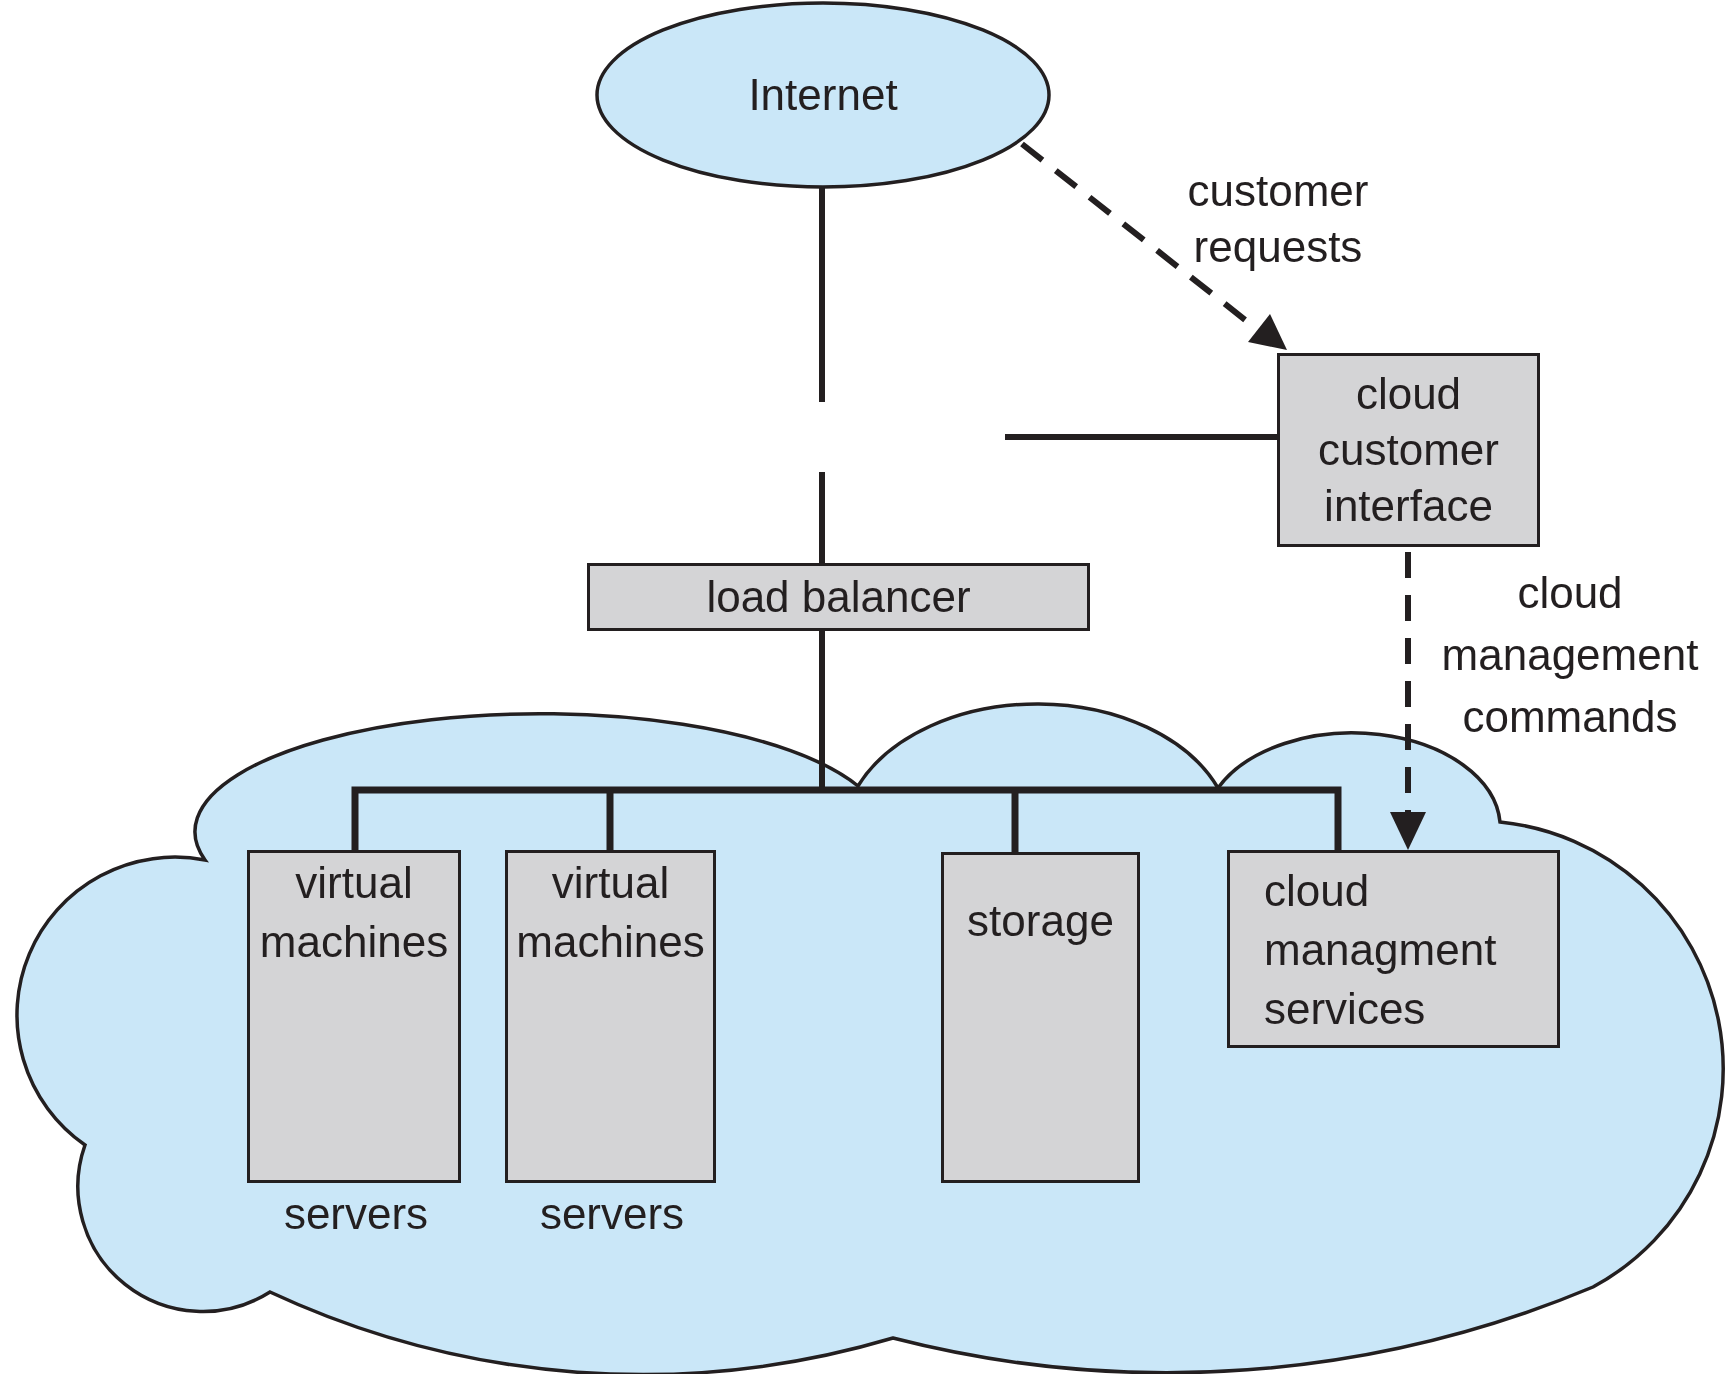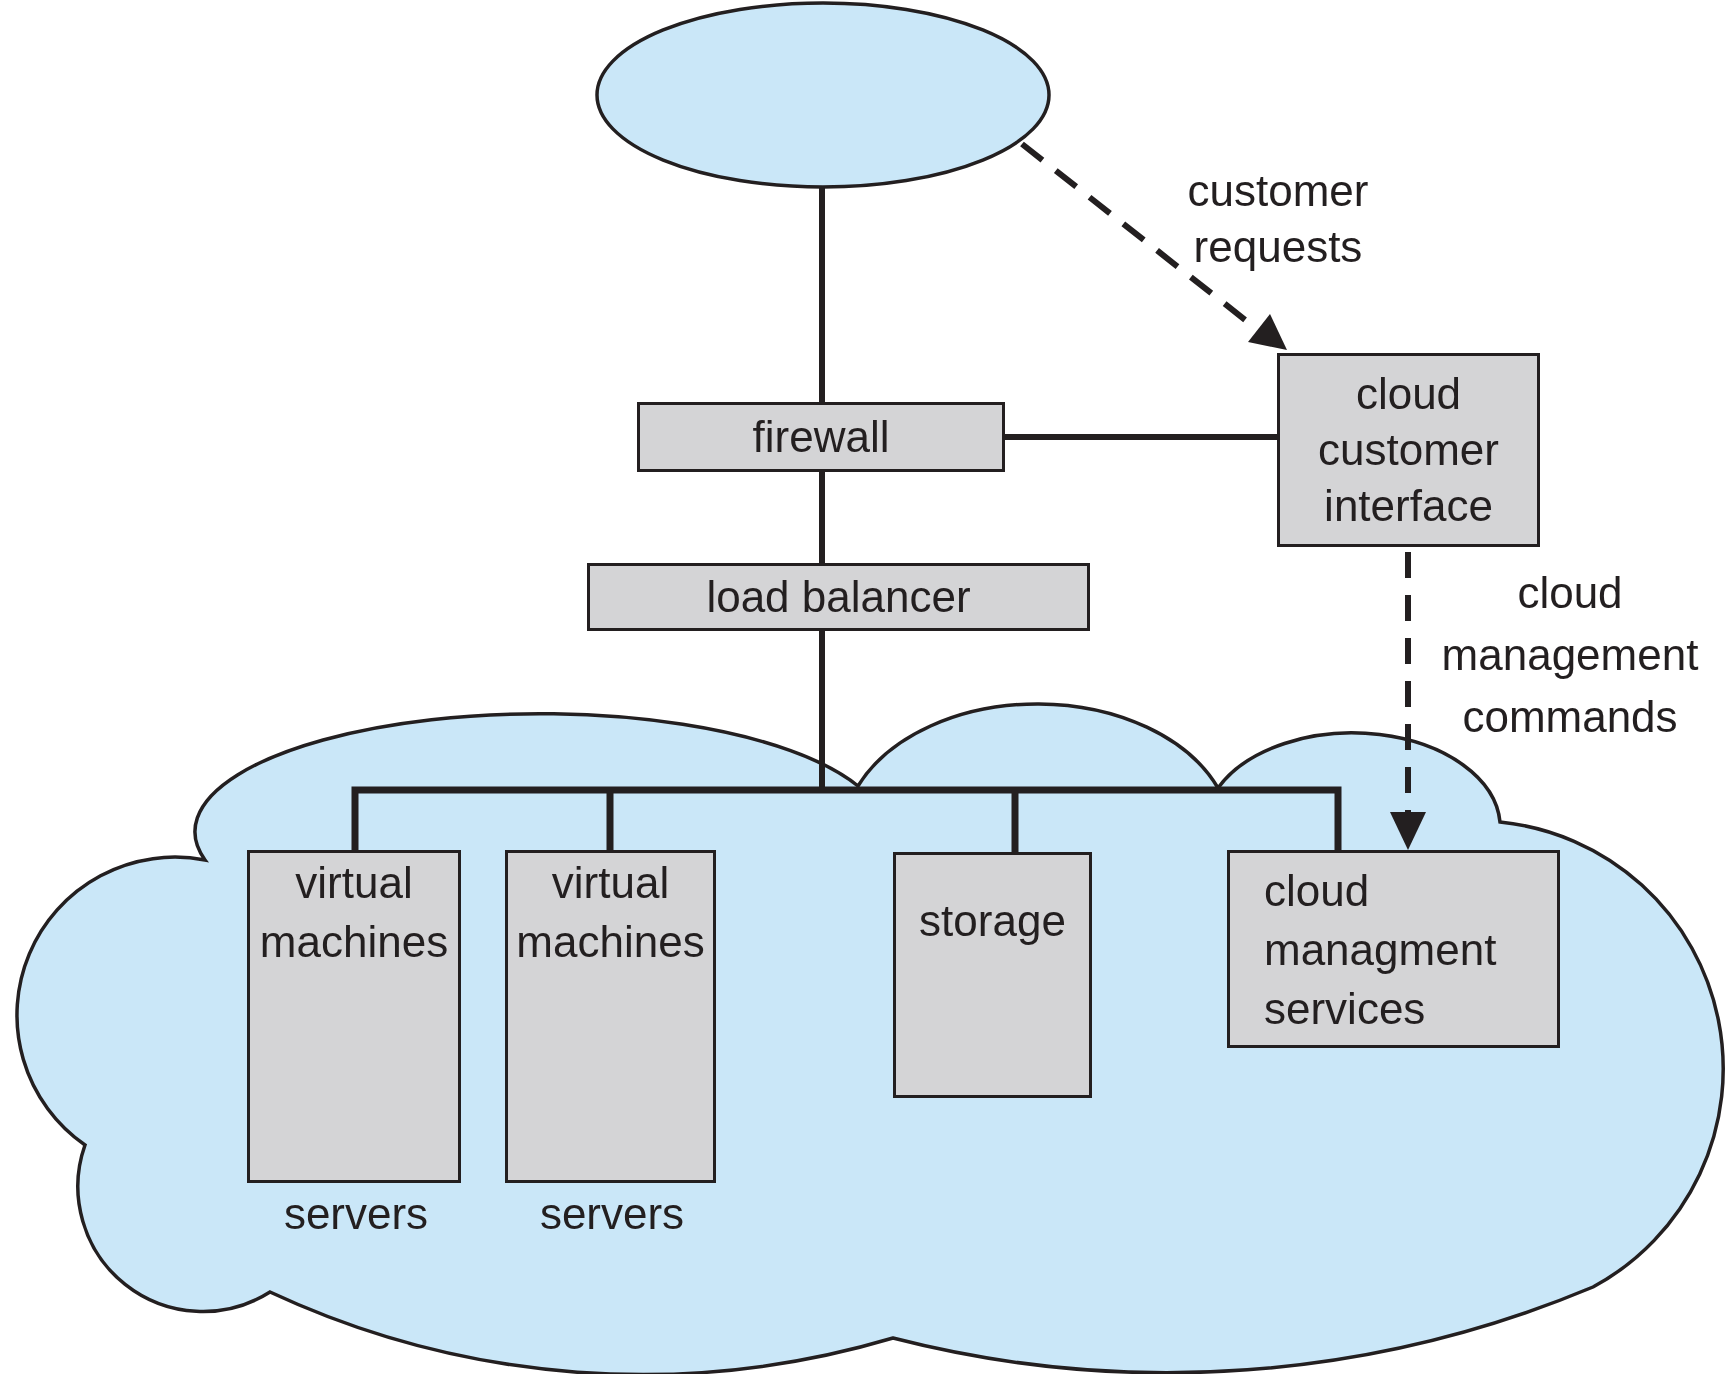--- a/index.html
+++ b/index.html
@@ -68,24 +68,22 @@
 
     <path d="M1022,144 L1258,330" style="stroke:var(--stroke);stroke-width:6;fill:none;stroke-dasharray:26 17"></path>
     <polygon points="1287,350 1248,342 1270,314" style="fill:var(--stroke)"></polygon>
 
     <path d="M1408,552 L1408,812" style="stroke:var(--stroke);stroke-width:6;fill:none;stroke-dasharray:26 17"></path>
     <polygon points="1408,850 1390,812 1426,812" style="fill:var(--stroke)"></polygon>
 
     <ellipse cx="823" cy="95" rx="226" ry="92" style="fill:var(--cloud-fill);stroke:var(--stroke);stroke-width:3.5"></ellipse>
   </svg>
 
+  <div class="label internet-label">Internet</div>
 
-  <div class="box firewall-box" style="left:637px;top:402px;width:368px;height:70px;">
-    <span class="box-label">firewall</span>
-  </div>
 
   <div class="box load-balancer-box" style="left:587px;top:563px;width:503px;height:68px;">
     <span class="box-label">load balancer</span>
   </div>
 
   <div class="box cci-box" style="left:1277px;top:353px;width:263px;height:194px;">
     <span class="box-label">cloud
 customer
 interface</span>
   </div>
@@ -93,21 +91,21 @@
   <div class="box vm-box" style="left:247px;top:850px;width:214px;height:333px;">
     <span class="box-label">virtual
 machines</span>
   </div>
 
   <div class="box vm-box" style="left:505px;top:850px;width:211px;height:333px;">
     <span class="box-label">virtual
 machines</span>
   </div>
 
-  <div class="box storage-box" style="left:893px;top:852px;width:199px;height:246px;">
+  <div class="box storage-box" style="left:941px;top:852px;width:199px;height:331px;">
     <span class="box-label">storage</span>
   </div>
 
   <div class="box cms-box" style="left:1227px;top:850px;width:333px;height:198px;">
     <span class="box-label">cloud
 managment
 services</span>
   </div>
 
   <div class="label servers-1">servers</div>

